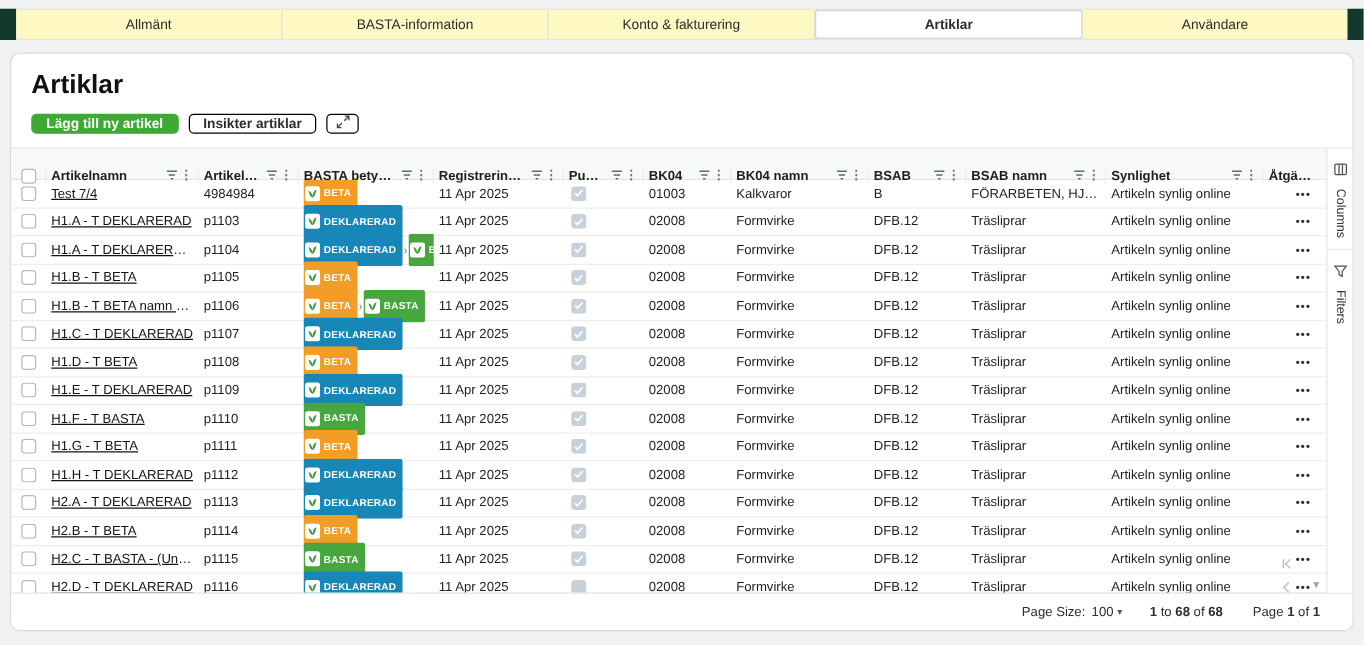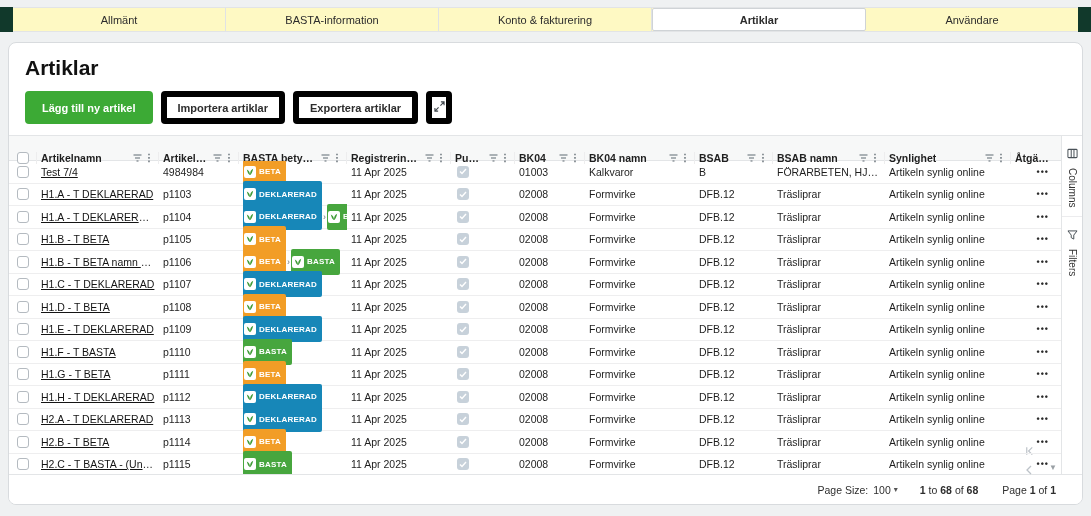--- a/index.html
+++ b/index.html
@@ -12,21 +12,21 @@
   .tabs { flex:1; display:flex; background:#fef9c3; border-top:1px solid #e2e4e6; border-bottom:1px solid #e2e4e6; }
   .tab { flex:1; display:flex; align-items:center; justify-content:center; font-size:11px; color:#2c2c2c; border-right:1px solid #e0e2e4; cursor:pointer; white-space:nowrap; }
   .tab:last-child { border-right:none; }
   .tab.active { background:#fff; border:1px solid #cfd3d6; font-weight:bold; border-radius:2px; }
 
   
   .card { position:relative; margin:10px 8px 0; height:463px; background:#fff; border:1px solid #d8dbde; border-radius:8px; display:flex; flex-direction:column; overflow:hidden; }
   .title { font-size:21px; font-weight:bold; color:#111; padding:13px 16px 4px; }
 
   .toolbar { display:flex; gap:8px; padding:7px 16px 11px; }
-  .btn { font-family:inherit; font-size:11px; font-weight:bold; height:33px; padding:0 11px; border-radius:4px; border:6px solid #000000; background:#fff; color:#2d2d2d; display:inline-flex; align-items:center; justify-content:center; cursor:pointer; }
+  .btn { font-family:inherit; font-size:11px; font-weight:bold; height:16px; padding:0 11px; border-radius:4px; border:1px solid #000000; background:#fff; color:#2d2d2d; display:inline-flex; align-items:center; justify-content:center; cursor:pointer; }
   .btn.primary { background:var(--c-accent,#3caa35); border-color:var(--c-accent,#3caa35); color:#fff; }
   .btn.iconbtn { width:26px; padding:0; }
 
   
   .middle { flex:1; min-height:0; display:flex; border-top:1px solid #e3e5e7; position:relative; }
   .tablewrap { flex:1; min-width:0; display:flex; flex-direction:column; }
   :root { --cols: 28px 122px 80px 108px 104px 64px 70px 110px 78px 112px minmax(0,1fr) 50px; }
 
   .thead { display:grid; grid-template-columns:var(--cols); align-items:stretch; height:25px; background:#f7f8f8; border-bottom:1px solid #e3e5e7; font-size:10.5px; font-weight:bold; color:#1f1f1f; }
   .th { display:flex; align-items:center; gap:2px; padding:0 4px; min-width:0; border-right:1px solid #ededee;margin-top:16px; }
@@ -85,22 +85,21 @@
     <div class="tab">Användare</div>
   </div>
   <div class="cap"></div>
 </div>
 
 <div class="card">
   <div class="title">Artiklar</div>
 
   <div class="toolbar">
     <button class="btn primary">Lägg till ny artikel</button>
-    <button class="btn">Importera artiklar</button>
-    <button class="btn">Exportera artiklar</button>
+    <button class="btn">Insikter artiklar</button>
     <button class="btn iconbtn">
       <span><svg width="11" height="11" viewBox="0 0 12 12">
             <path d="M7.5 1h3.5v3.5 M11 1L7 5 M4.5 11H1V7.5 M1 11l4-4" stroke="#3f464c" stroke-width="1.2" fill="none"></path>
           </svg></span>
     </button>
   </div>
 
   <div class="middle">
     <div class="tablewrap">
       <div class="thead">

